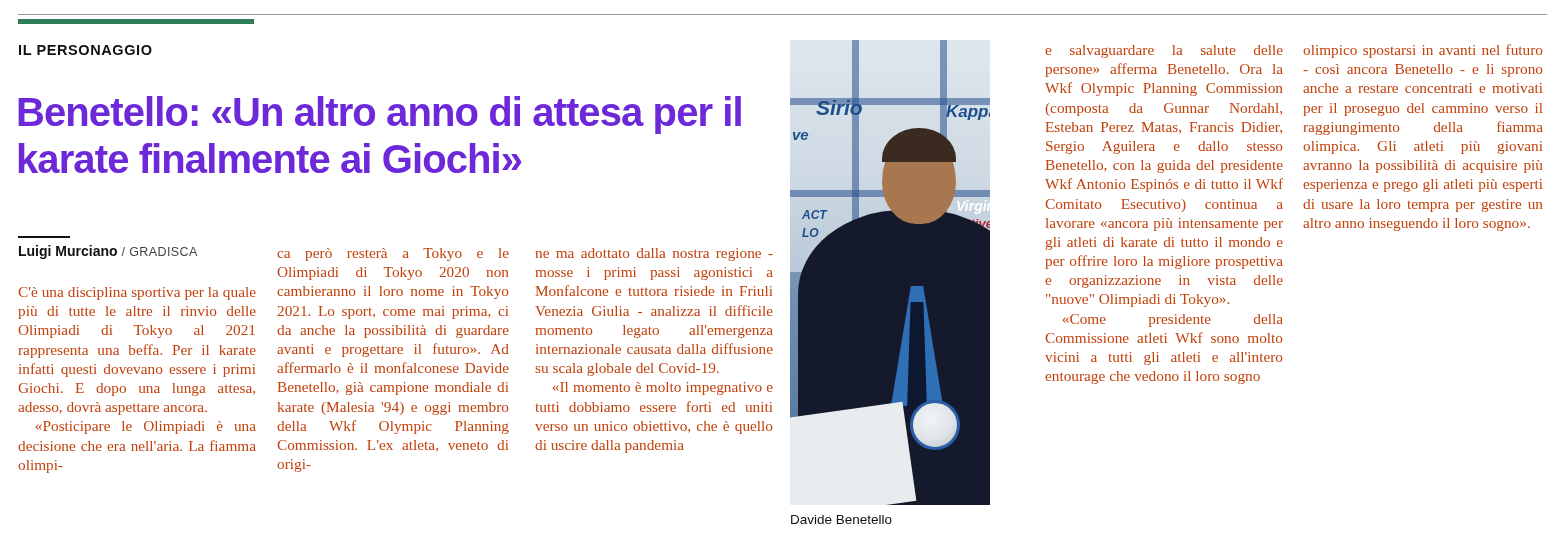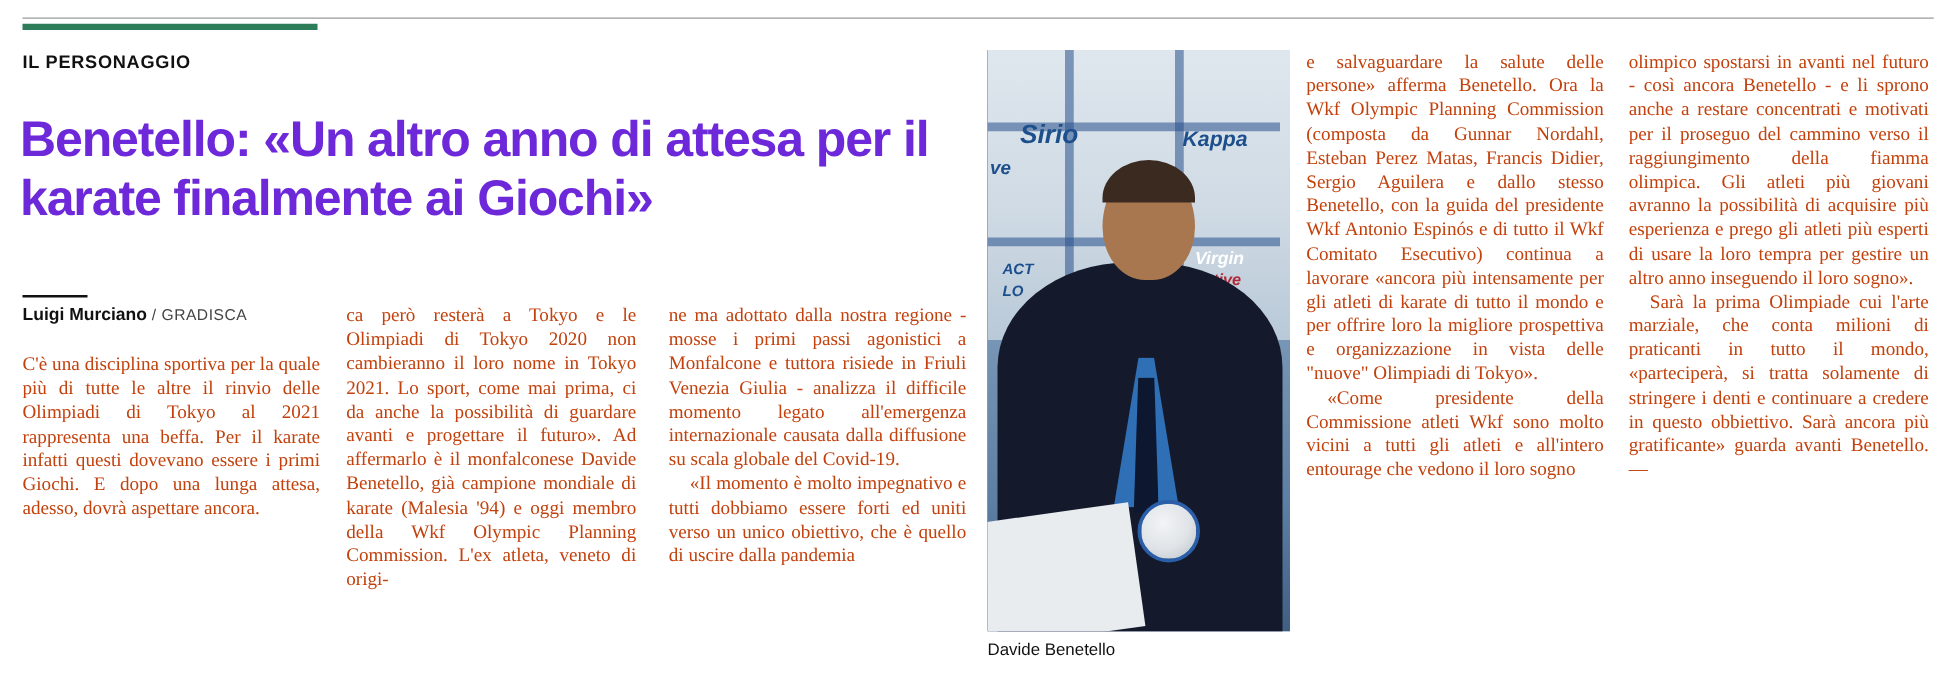--- a/index.html
+++ b/index.html
@@ -112,21 +112,21 @@
   .photo-wrap {
     position: absolute;
     left: 790px;
     top: 40px;
     width: 234px;
     height: 465px;
   }
   .photo {
     position: absolute;
     left: 0; top: 0;
-    width: 242px;
+    width: 200px;
     height: 465px;
     overflow: hidden;
     background: #1b3a63;
   }
   .photo .bg-wall {
     position: absolute; inset: 0;
     background:
       linear-gradient(180deg, #9fb6cf 0%, #8ca6c2 18%, #7c99b8 45%, #5d7fa3 78%, #3f5f83 100%);
   }
   .photo .banner {
@@ -233,20 +233,21 @@
 
   <h1 class="headline">Benetello: «Un altro anno di attesa per il karate finalmente ai Giochi»</h1>
 
   <div class="byline-rule"></div>
   <div class="byline">
     <span class="author">Luigi Murciano</span><span class="place"> / </span><span class="place">GRADISCA</span>
   </div>
 
   <div class="col" id="col1">
     <p>C'è una disciplina sportiva per la quale più di tutte le altre il rinvio delle Olimpiadi di Tokyo al 2021 rappresenta una beffa. Per il karate infatti questi dovevano essere i primi Giochi. E dopo una lunga attesa, adesso, dovrà aspettare ancora.</p>
+    <p>«Posticipare le Olimpiadi è una decisione che era nell'aria. La fiamma olimpi-</p>
   </div>
 
   <div class="col" id="col2">
     <p>ca però resterà a Tokyo e le Olimpiadi di Tokyo 2020 non cambieranno il loro nome in Tokyo 2021. Lo sport, come mai prima, ci da anche la possibilità di guardare avanti e progettare il futuro». Ad affermarlo è il monfalconese Davide Benetello, già campione mondiale di karate (Malesia '94) e oggi membro della Wkf Olympic Planning Commission. L'ex atleta, veneto di origi-</p>
   </div>
 
   <div class="col" id="col3">
     <p>ne ma adottato dalla nostra regione - mosse i primi passi agonistici a Monfalcone e tuttora risiede in Friuli Venezia Giulia - analizza il difficile momento legato all'emergenza internazionale causata dalla diffusione su scala globale del Covid-19.</p>
     <p>«Il momento è molto impegnativo e tutti dobbiamo essere forti ed uniti verso un unico obiettivo, che è quello di uscire dalla pandemia</p>
   </div>
@@ -277,16 +278,15 @@
   </div>
   <div class="caption">Davide Benetello</div>
 
   <div class="col" id="col4">
     <p>e salvaguardare la salute delle persone» afferma Benetello. Ora la Wkf Olympic Planning Commission (composta da Gunnar Nordahl, Esteban Perez Matas, Francis Didier, Sergio Aguilera e dallo stesso Benetello, con la guida del presidente Wkf Antonio Espinós e di tutto il Wkf Comitato Esecutivo) continua a lavorare «ancora più intensamente per gli atleti di karate di tutto il mondo e per offrire loro la migliore prospettiva e organizzazione in vista delle "nuove" Olimpiadi di Tokyo».</p>
     <p>«Come presidente della Commissione atleti Wkf sono molto vicini a tutti gli atleti e all'intero entourage che vedono il loro sogno</p>
   </div>
 
   <div class="col" id="col5">
     <p>olimpico spostarsi in avanti nel futuro - così ancora Benetello - e li sprono anche a restare concentrati e motivati per il proseguo del cammino verso il raggiungimento della fiamma olimpica. Gli atleti più giovani avranno la possibilità di acquisire più esperienza e prego gli atleti più esperti di usare la loro tempra per gestire un altro anno inseguendo il loro sogno».</p>
-    <p>Sarà la prima Olimpiade cui l'arte marziale, che conta milioni di praticanti in tutto il mondo, «parteciperà, si tratta solamente di stringere i denti e continuare a credere in questo obbiettivo. Sarà ancora più gratificante» guarda avanti Benetello. —</p>
   </div>
 
 </div>
 
 </body></html>

